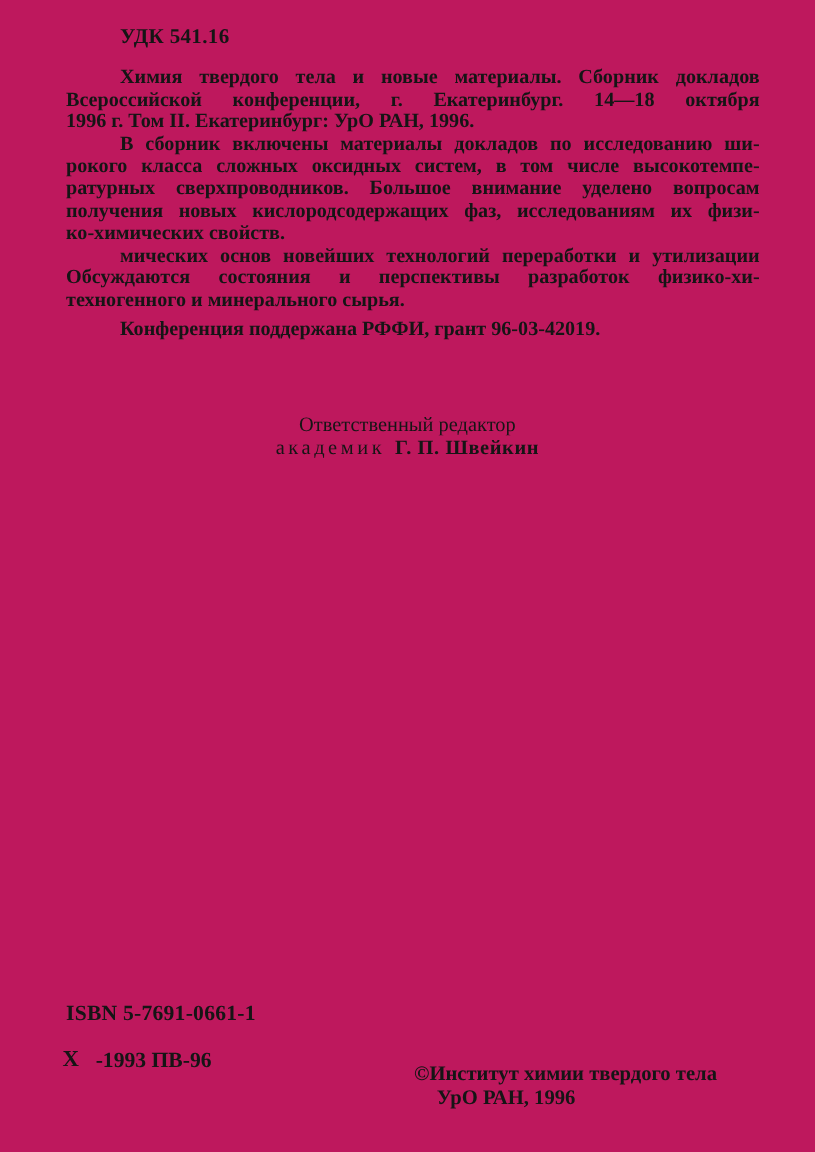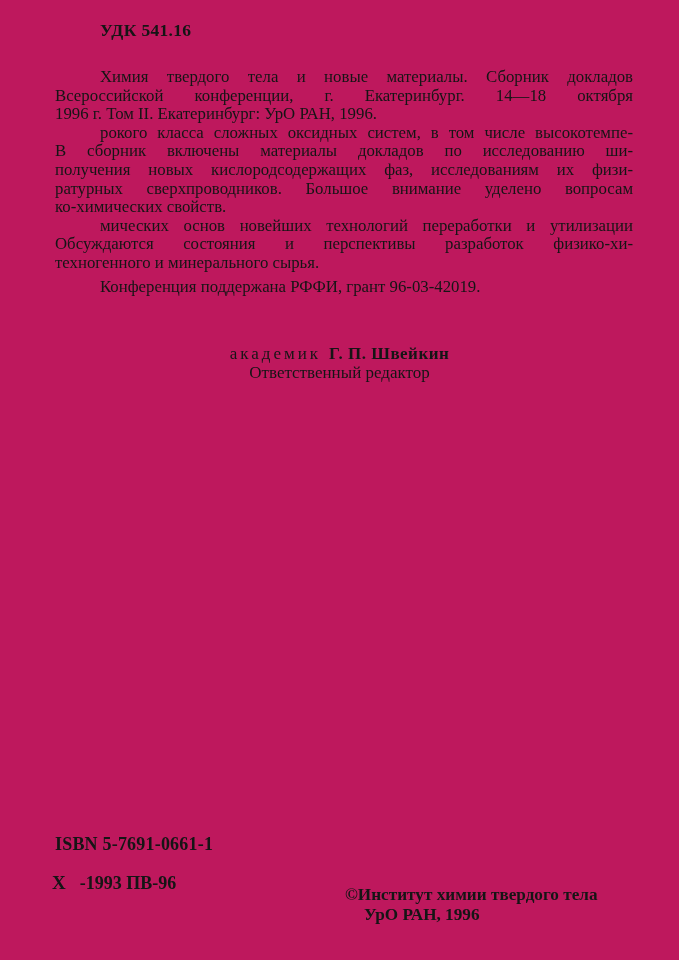--- a/index.html
+++ b/index.html
@@ -26,22 +26,21 @@
     letter-spacing: 0.3px;
   }
   
   .body-text {
     position: absolute;
     left: 55px;
     top: 55px;
     width: 578px;
     font-size: 16.8px;
     line-height: 18.6px;
-    font-weight: 400;
-    margin-top: 13px;
+    font-weight: 700;
   }
   .para { margin: 0; }
   .para .line {
     text-align: justify;
     text-align-last: justify;
   }
   .para .line:first-child { text-indent: 45px; }
   .para .line:last-child { text-align-last: left; }
   .para.grant { margin-top: 5px; }
   
@@ -118,41 +117,41 @@
 
   <div class="udc">УДК 541.16</div>
 
   <div class="body-text">
     <div class="para">
         <div class="line">Химия твердого тела и новые материалы. Сборник докладов</div>
         <div class="line">Всероссийской конференции, г. Екатеринбург. 14—18 октября</div>
         <div class="line">1996 г. Том II. Екатеринбург: УрО РАН, 1996.</div>
       </div>
     <div class="para">
+        <div class="line">В сборник включены материалы докладов по исследованию ши-</div>
         <div class="line">рокого класса сложных оксидных систем, в том числе высокотемпе-</div>
-        <div class="line">В сборник включены материалы докладов по исследованию ши-</div>
+        <div class="line">ратурных сверхпроводников. Большое внимание уделено вопросам</div>
         <div class="line">получения новых кислородсодержащих фаз, исследованиям их физи-</div>
-        <div class="line">ратурных сверхпроводников. Большое внимание уделено вопросам</div>
         <div class="line">ко-химических свойств.</div>
       </div>
     <div class="para">
         <div class="line">мических основ новейших технологий переработки и утилизации</div>
         <div class="line">Обсуждаются состояния и перспективы разработок физико-хи-</div>
         <div class="line">техногенного и минерального сырья.</div>
       </div>
     <div class="para grant">
         <div class="line">Конференция поддержана РФФИ, грант 96-03-42019.</div>
       </div>
   </div>
 
   <div class="editor">
+    <div>Ответственный редактор</div>
     <div>
       <span class="rank">академик</span><span class="name">Г. П. Швейкин</span>
     </div>
-    <div>Ответственный редактор</div>
   </div>
 
   <div class="isbn">
     <div>ISBN 5-7691-0661-1</div>
   </div>
 
   <div class="catalog">
     <span class="cat-prefix">Х</span>
     <span class="cat-suffix">-1993 ПВ-96</span>
   </div>

